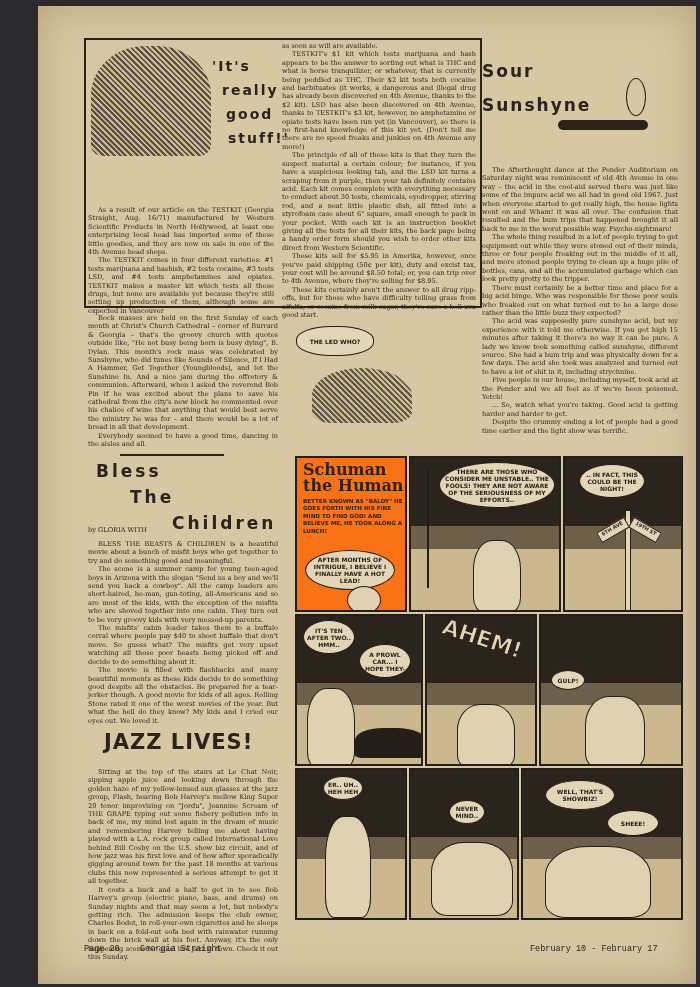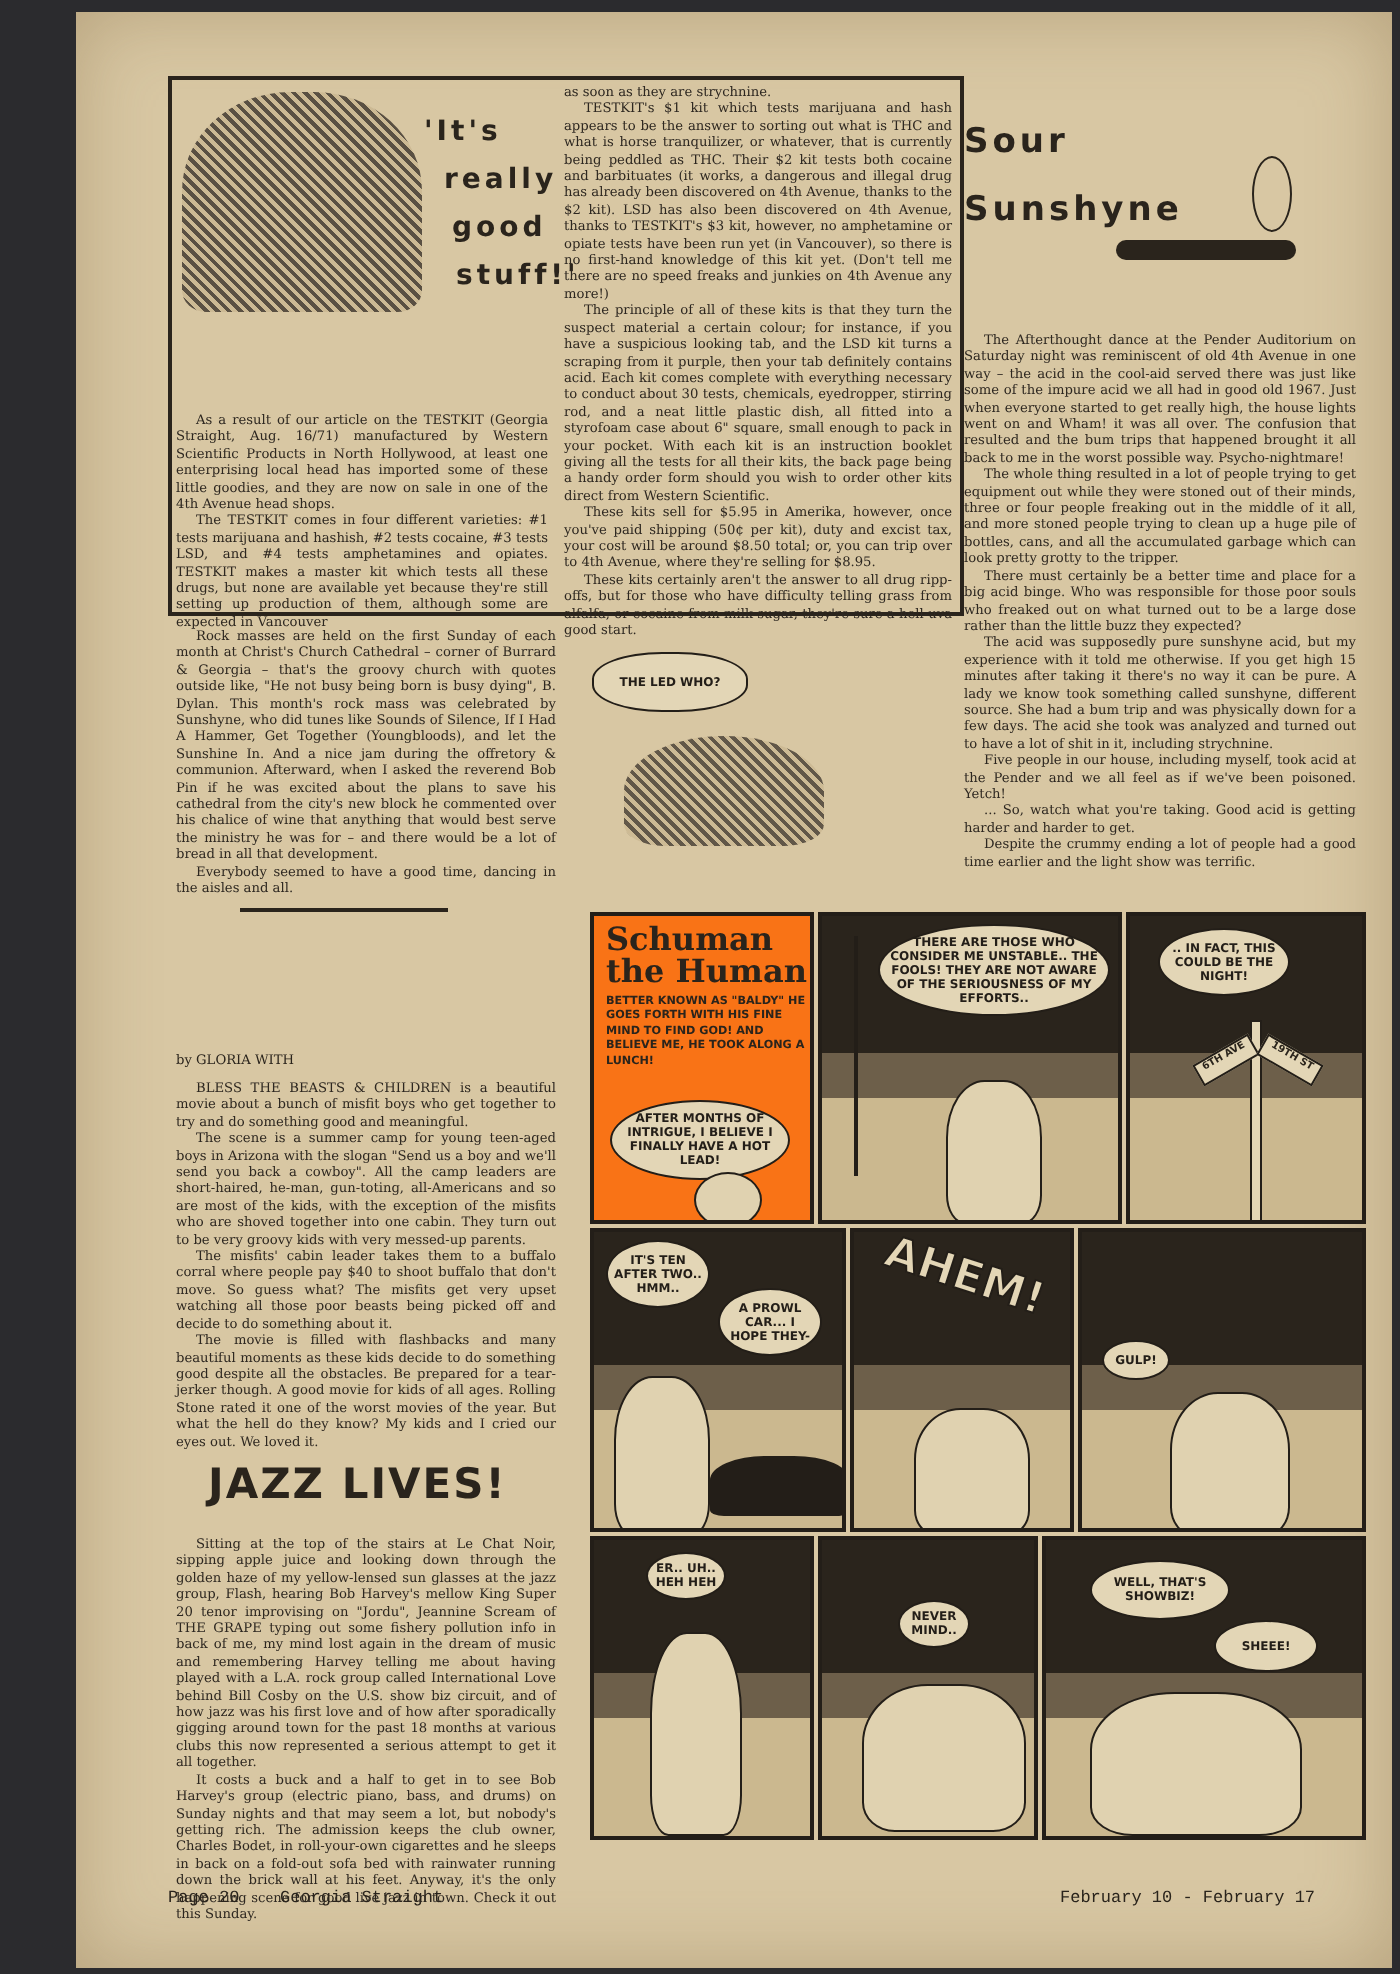--- a/index.html
+++ b/index.html
@@ -33,21 +33,21 @@
     <div style="padding-left:14px;">good</div>
     <div style="padding-left:16px;">stuff!'</div>
   </div>
 
   <div class="abs body-text" style="left:50px; top:200px; width:186px;">
     <p>As a result of our article on the TESTKIT (Georgia Straight, Aug. 16/71) manufactured by Western Scientific Products in North Hollywood, at least one enterprising local head has imported some of these little goodies, and they are now on sale in one of the 4th Avenue head shops.</p>
     <p>The TESTKIT comes in four different varieties: #1 tests marijuana and hashish, #2 tests cocaine, #3 tests LSD, and #4 tests amphetamines and opiates. TESTKIT makes a master kit which tests all these drugs, but none are available yet because they're still setting up production of them, although some are expected in Vancouver</p>
   </div>
 
   <div class="abs body-text" style="left:244px; top:36px; width:194px;">
-    <p style="text-indent:0">as soon as they are strychnine.</p>
+    <p style="text-indent:0">as soon as will are available.</p>
     <p>TESTKIT's $1 kit which tests marijuana and hash appears to be the answer to sorting out what is THC and what is horse tranquilizer, or whatever, that is currently being peddled as THC. Their $2 kit tests both cocaine and barbituates (it works, a dangerous and illegal drug has already been discovered on 4th Avenue, thanks to the $2 kit). LSD has also been discovered on 4th Avenue, thanks to TESTKIT's $3 kit, however, no amphetamine or opiate tests have been run yet (in Vancouver), so there is no first-hand knowledge of this kit yet. (Don't tell me there are no speed freaks and junkies on 4th Avenue any more!)</p>
     <p>The principle of all of these kits is that they turn the suspect material a certain colour; for instance, if you have a suspicious looking tab, and the LSD kit turns a scraping from it purple, then your tab definitely contains acid. Each kit comes complete with everything necessary to conduct about 30 tests, chemicals, eyedropper, stirring rod, and a neat little plastic dish, all fitted into a styrofoam case about 6" square, small enough to pack in your pocket. With each kit is an instruction booklet giving all the tests for all their kits, the back page being a handy order form should you wish to order other kits direct from Western Scientific.</p>
     <p>These kits sell for $5.95 in Amerika, however, once you've paid shipping (50¢ per kit), duty and excist tax, your cost will be around $8.50 total; or, you can trip over to 4th Avenue, where they're selling for $8.95.</p>
     <p>These kits certainly aren't the answer to all drug ripp-offs, but for those who have difficulty telling grass from alfalfa, or cocaine from milk sugar, they're sure a hell-uva good start.</p>
   </div>
 
   <div class="abs body-text" style="left:50px; top:308px; width:190px;">
     <p>Rock masses are held on the first Sunday of each month at Christ's Church Cathedral – corner of Burrard &amp; Georgia – that's the groovy church with quotes outside like, "He not busy being born is busy dying", B. Dylan. This month's rock mass was celebrated by Sunshyne, who did tunes like Sounds of Silence, If I Had A Hammer, Get Together (Youngbloods), and let the Sunshine In. And a nice jam during the offretory &amp; communion. Afterward, when I asked the reverend Bob Pin if he was excited about the plans to save his cathedral from the city's new block he commented over his chalice of wine that anything that would best serve the ministry he was for – and there would be a lot of bread in all that development.</p>
     <p>Everybody seemed to have a good time, dancing in the aisles and all.</p>
   </div>
@@ -69,20 +69,25 @@
   <div class="abs body-text" style="left:444px; top:160px; width:196px;">
     <p>The Afterthought dance at the Pender Auditorium on Saturday night was reminiscent of old 4th Avenue in one way – the acid in the cool-aid served there was just like some of the impure acid we all had in good old 1967. Just when everyone started to get really high, the house lights went on and Wham! it was all over. The confusion that resulted and the bum trips that happened brought it all back to me in the worst possible way. Psycho-nightmare!</p>
     <p>The whole thing resulted in a lot of people trying to get equipment out while they were stoned out of their minds, three or four people freaking out in the middle of it all, and more stoned people trying to clean up a huge pile of bottles, cans, and all the accumulated garbage which can look pretty grotty to the tripper.</p>
     <p>There must certainly be a better time and place for a big acid binge. Who was responsible for those poor souls who freaked out on what turned out to be a large dose rather than the little buzz they expected?</p>
     <p>The acid was supposedly pure sunshyne acid, but my experience with it told me otherwise. If you get high 15 minutes after taking it there's no way it can be pure. A lady we know took something called sunshyne, different source. She had a bum trip and was physically down for a few days. The acid she took was analyzed and turned out to have a lot of shit in it, including strychnine.</p>
     <p>Five people in our house, including myself, took acid at the Pender and we all feel as if we've been poisoned. Yetch!</p>
     <p>... So, watch what you're taking. Good acid is getting harder and harder to get.</p>
     <p>Despite the crummy ending a lot of people had a good time earlier and the light show was terrific.</p>
   </div>
 
+  <div class="abs head-stencil" style="left:58px; top:452px; width:190px; font-size:17px; line-height:26px; letter-spacing:3px;">
+    <div>Bless</div>
+    <div style="padding-left:34px;">The</div>
+    <div style="padding-left:76px;">Children</div>
+  </div>
   <div class="abs" style="left:50px; top:520px; font-family:'DejaVu Serif',serif; font-size:6.6px;">by GLORIA WITH</div>
   <div class="abs body-text" style="left:50px; top:534px; width:190px;">
     <p>BLESS THE BEASTS &amp; CHILDREN is a beautiful movie about a bunch of misfit boys who get together to try and do something good and meaningful.</p>
     <p>The scene is a summer camp for young teen-aged boys in Arizona with the slogan "Send us a boy and we'll send you back a cowboy". All the camp leaders are short-haired, he-man, gun-toting, all-Americans and so are most of the kids, with the exception of the misfits who are shoved together into one cabin. They turn out to be very groovy kids with very messed-up parents.</p>
     <p>The misfits' cabin leader takes them to a buffalo corral where people pay $40 to shoot buffalo that don't move. So guess what? The misfits get very upset watching all those poor beasts being picked off and decide to do something about it.</p>
     <p>The movie is filled with flashbacks and many beautiful moments as these kids decide to do something good despite all the obstacles. Be prepared for a tear-jerker though. A good movie for kids of all ages. Rolling Stone rated it one of the worst movies of the year. But what the hell do they know? My kids and I cried our eyes out. We loved it.</p>
   </div>
 
   <div class="abs" style="left:66px; top:724px; font-family:'DejaVu Sans',sans-serif; font-size:21px; letter-spacing:1px; color:#2a241c;font-weight:bold;">JAZZ LIVES!</div>
   <div class="abs body-text" style="left:50px; top:762px; width:190px;">

